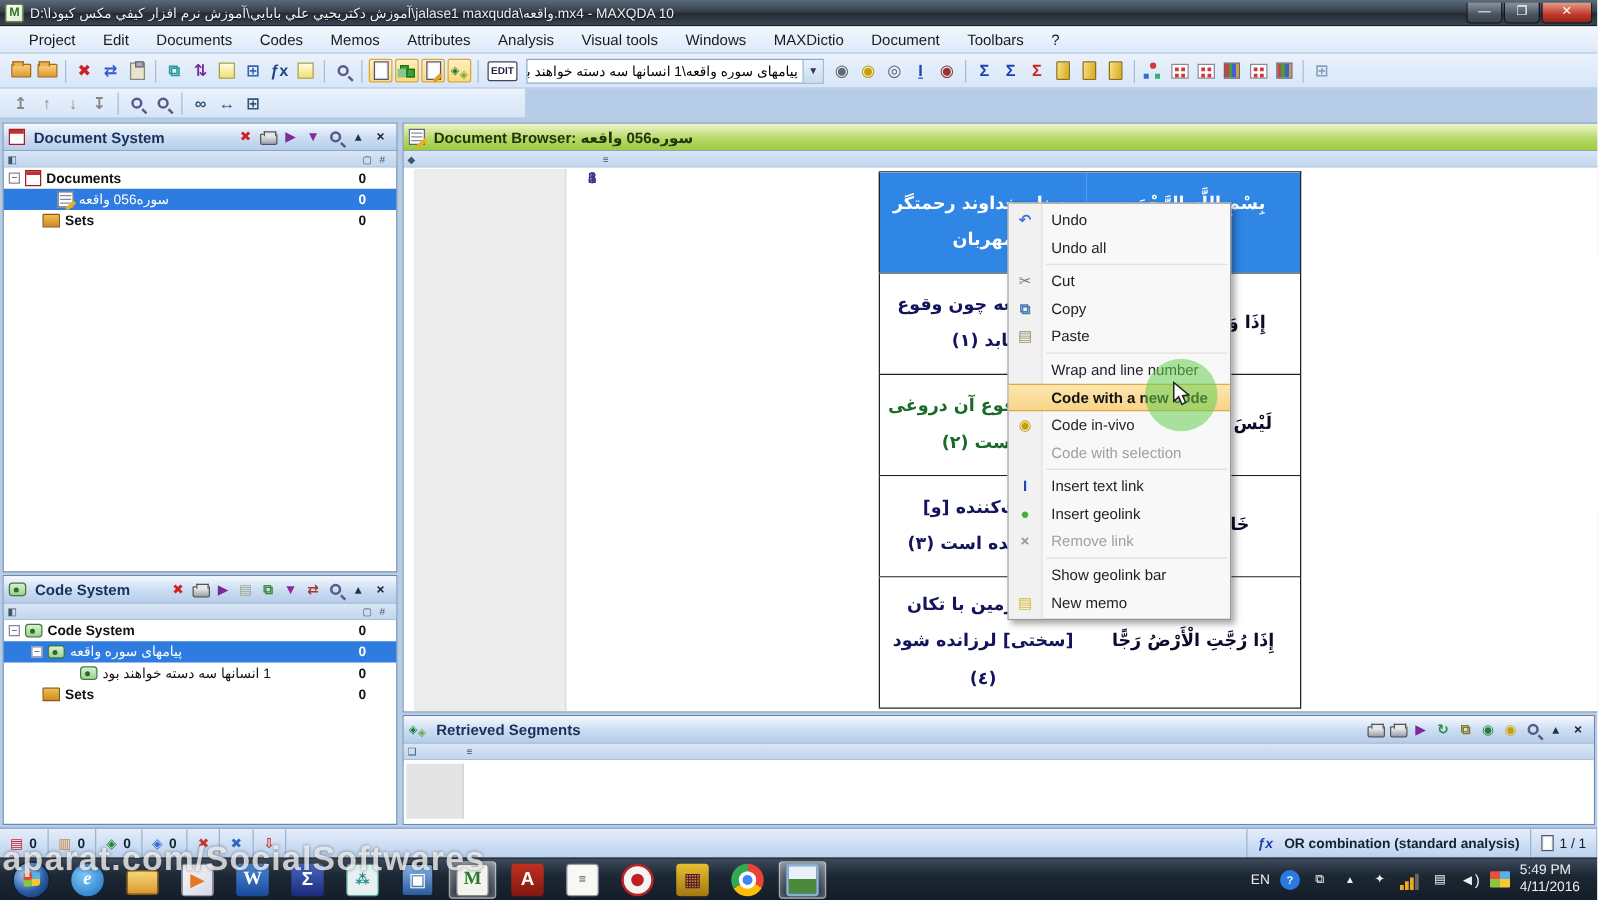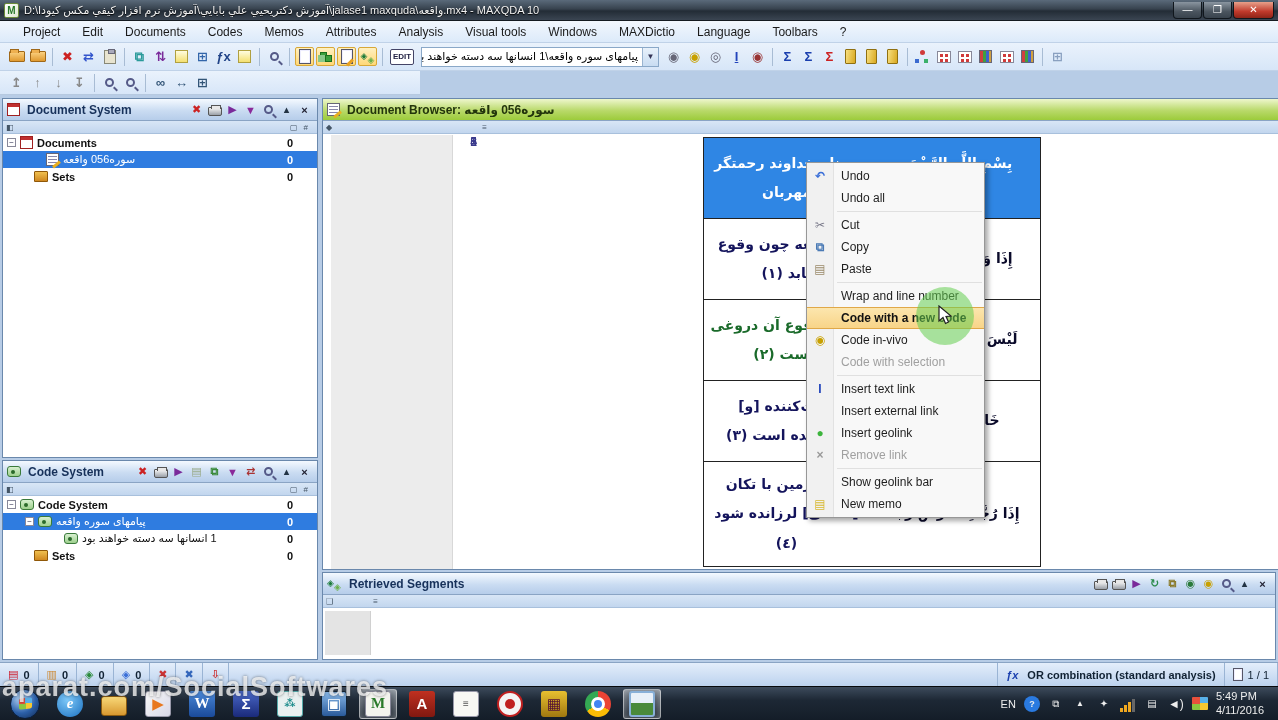--- a/index.html
+++ b/index.html
@@ -213,21 +213,21 @@
   <span class="menu-item">Project</span>
       <span class="menu-item">Edit</span>
       <span class="menu-item">Documents</span>
       <span class="menu-item">Codes</span>
       <span class="menu-item">Memos</span>
       <span class="menu-item">Attributes</span>
       <span class="menu-item">Analysis</span>
       <span class="menu-item">Visual tools</span>
       <span class="menu-item">Windows</span>
       <span class="menu-item">MAXDictio</span>
-      <span class="menu-item">Language</span>
+      <span class="menu-item">Document</span>
       <span class="menu-item">Toolbars</span>
       <span class="menu-item">?</span>
     </div>
 
   <div id="toolbar1" class="toolbar">
     <span style="display:flex;align-items:center;">
 
     <span class="gi">
           <span class="i-folder"></span>
         </span>
@@ -633,27 +633,20 @@
       </div>
 
       <div>
         <div class="cm-item">
           <span class="cm-ico" style="color:#2244bb;">I</span>
           <span>Insert text link</span>
         </div>
 
       </div>
 
-      <div>
-        <div class="cm-item">
-          <span class="cm-ico"></span>
-          <span>Insert external link</span>
-        </div>
-
-      </div>
 
       <div>
         <div class="cm-item">
           <span class="cm-ico" style="color:#3cb43c;">●</span>
           <span>Insert geolink</span>
         </div>
 
       </div>
 
       <div>

